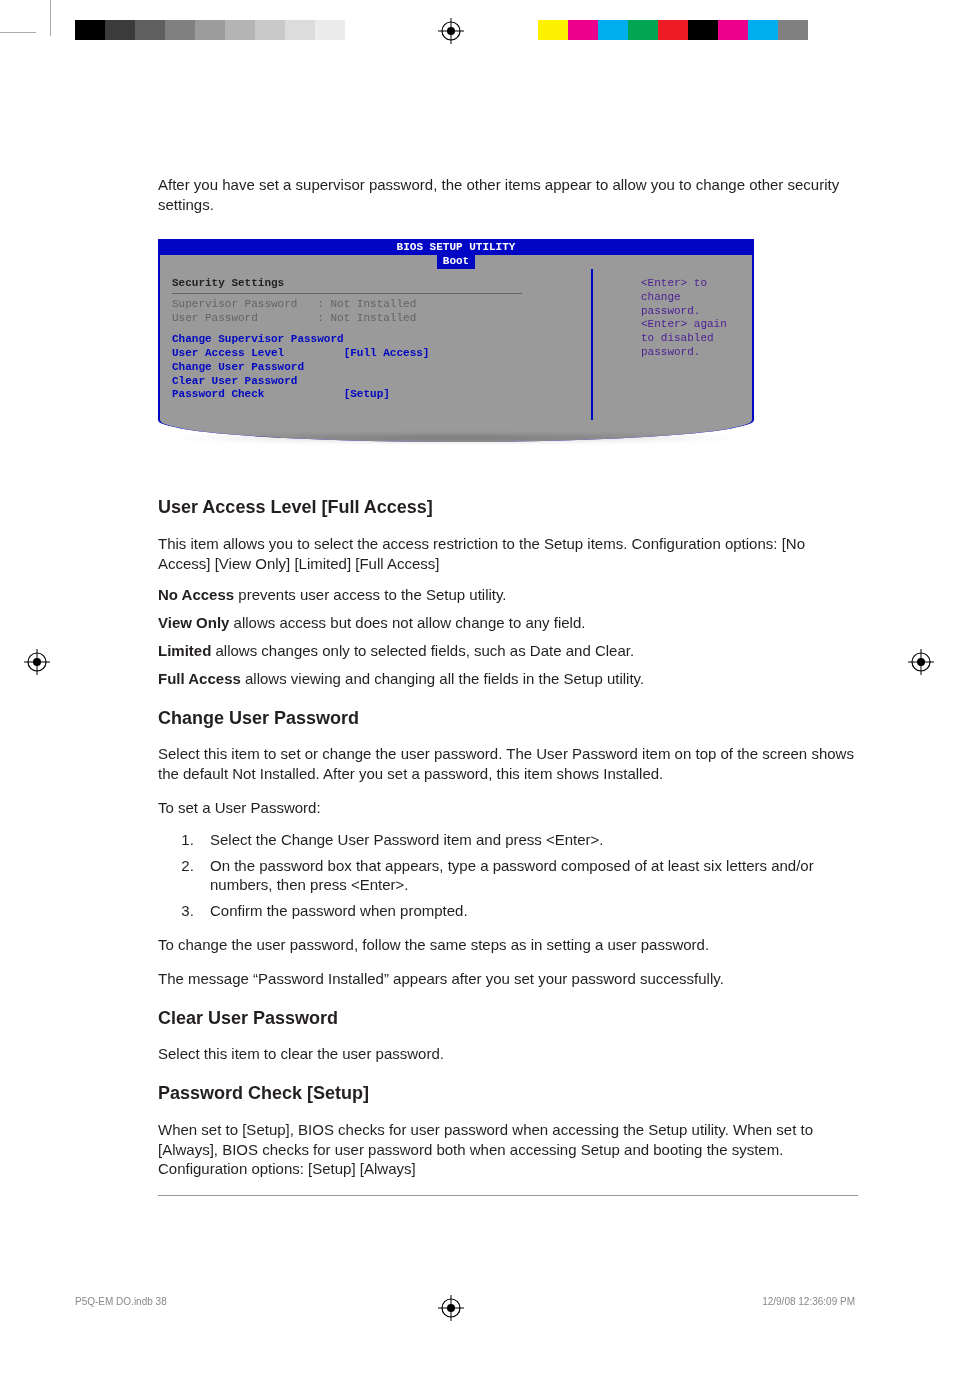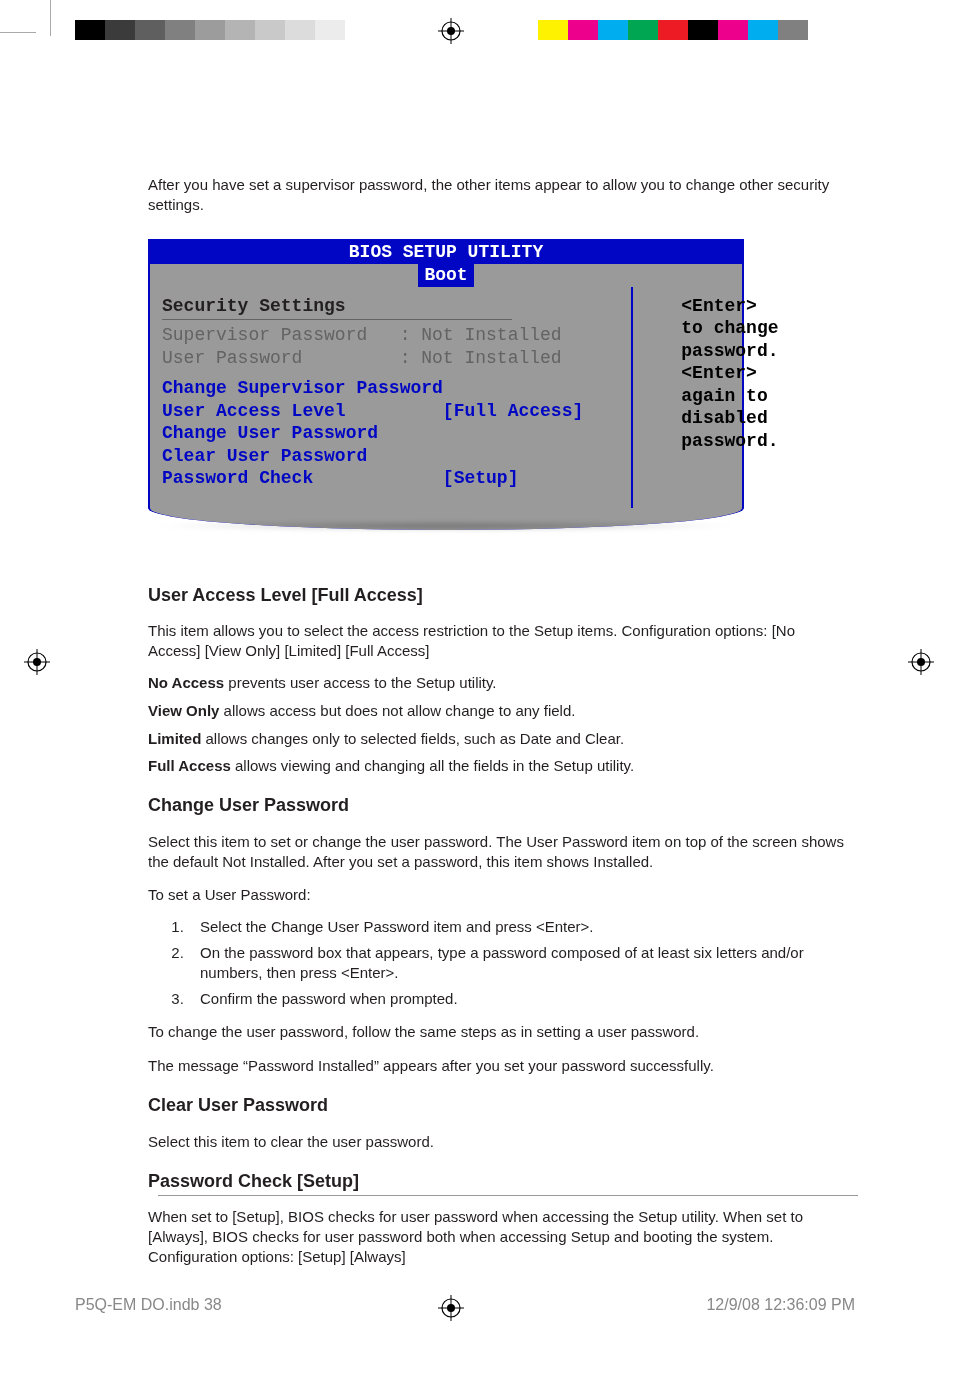--- a/index.html
+++ b/index.html
@@ -25,34 +25,34 @@
   .swatch { width:30px; height:20px; }
   .reg-mark { position:absolute; width:26px; height:26px; }
   .reg-mark svg { width:26px; height:26px; }
   .reg-top { top:18px; left:438px; }
   .reg-left { top:649px; left:24px; }
   .reg-right { top:649px; left:908px; }
   .reg-bottom { top:1295px; left:438px; }
 
   .content {
     position: absolute;
-    left: 148px;
+    left: 158px;
     top: 175px;
     width: 700px;
     font-size: 15px;
     line-height: 1.32;
     color: #231f20;
   }
   .intro { margin-bottom: 24px; }
 
   
   .bios {
     width: 596px;
     font-family: "Courier New", monospace;
-    font-size: 18px;
+    font-size: 11px;
     line-height: 1.25;
     margin-bottom: 54px;
     position: relative;
   }
   .bios-top {
     background: #0006c3;
     color: #fff;
     text-align: center;
     padding: 2px 0 1px;
     font-weight: bold;
@@ -86,22 +86,22 @@
     color: #636363;
     box-sizing: border-box;
   }
   .bios-sep {
     flex: 0 0 2px;
     background: #0006c3;
   }
   .bios-help {
     flex: 1;
     padding: 8px 12px;
-    color: #000000;
-    font-weight: bold;
+    color: #4c1d95;
+    font-weight: normal;
   }
   .bios-section { color:#231f20; font-weight:bold; }
   .bios-hr { height:1px; background:#636363; width:350px; margin:2px 0 4px; }
   .bios-row { white-space: pre; }
   .bios-blue { color:#0006c3; font-weight:bold; white-space:pre; }
   .bios-tear {
     height: 22px;
     background: #9a9a9a;
     border-left: 2px solid #0006c3;
     border-right: 2px solid #0006c3;
@@ -127,21 +127,21 @@
     color: #231f20;
   }
   .para { margin: 14px 0 12px; }
   .indent { margin-bottom: 8px; }
   .indent b { font-weight: bold; }
   ol.steps { margin: 8px 0 12px 0; padding-left: 40px; }
   ol.steps li { padding-left: 12px; margin-bottom: 6px; }
 
   .footer-line { position:absolute; left:158px; width:700px; top:1195px; height:1px; background:#999; }
   .footer { position:absolute; left:158px; width:700px; top:1205px; display:flex; justify-content:space-between; font-size:14px; color:#231f20; }
-  .print-line { position:absolute; left:75px; width:780px; top:1296px; display:flex; justify-content:space-between; font-size:16px; color:#888; }
+  .print-line { position:absolute; left:75px; width:780px; top:1296px; display:flex; justify-content:space-between; font-size:10px; color:#888; }
 </style>
 </head>
 <body>
 
 <div class="page">
   <div class="crop-top-left-h"></div>
   <div class="crop-top-left-v"></div>
 
   <div class="colorbar left" id="cb-left">
       <div class="swatch" style="background: rgb(0, 0, 0);"></div>

